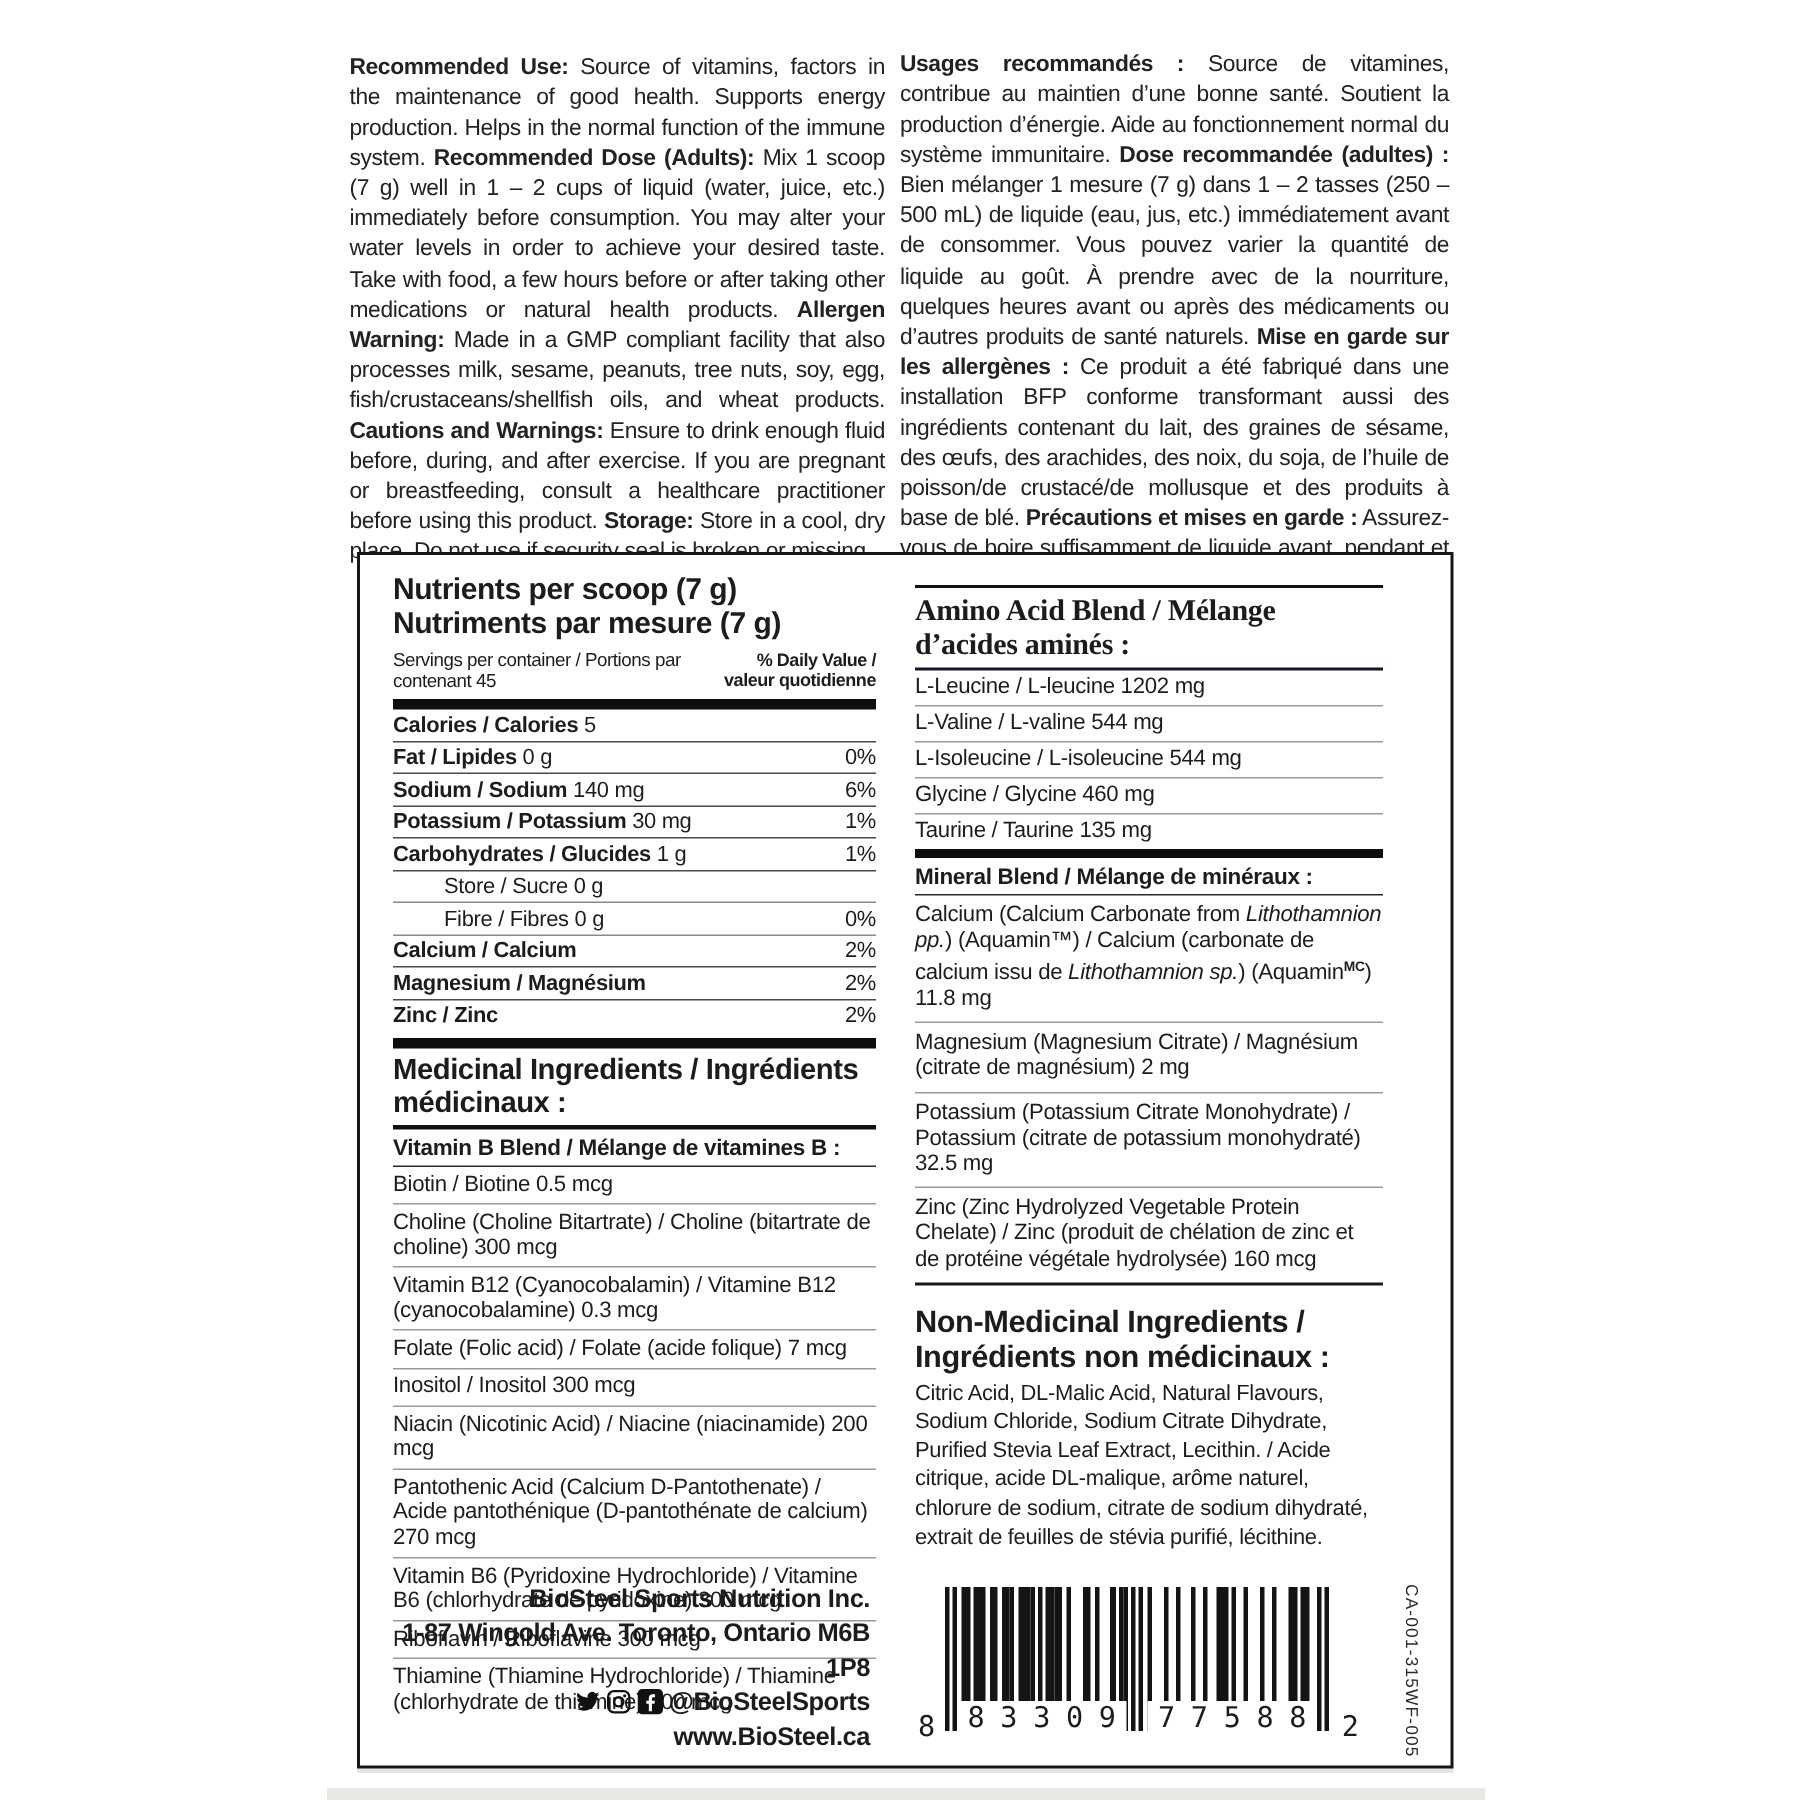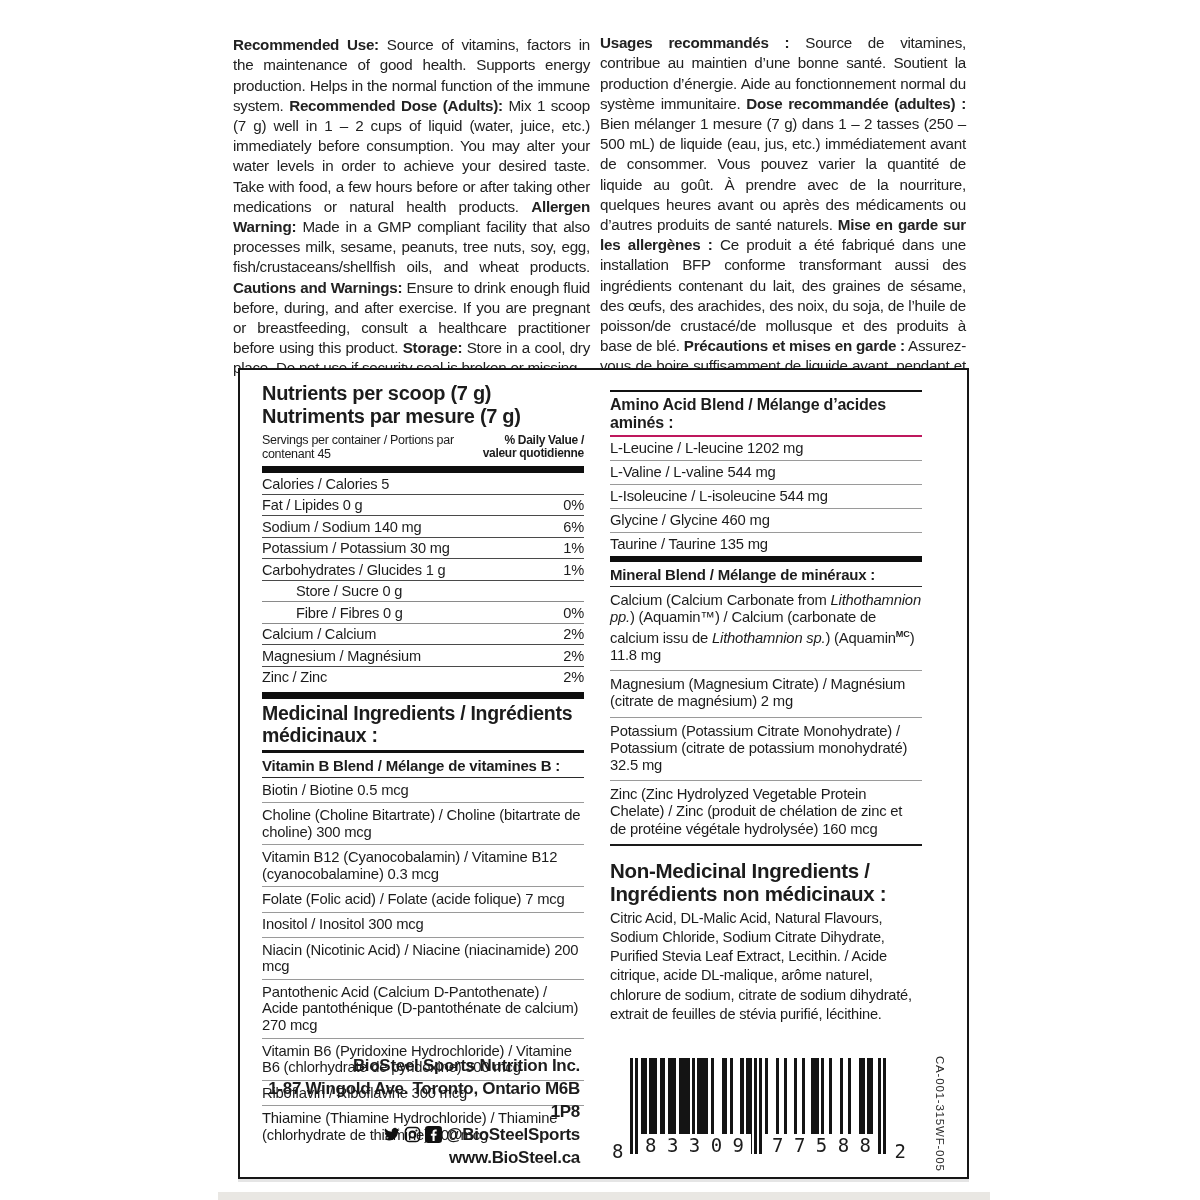--- a/index.html
+++ b/index.html
@@ -7,21 +7,21 @@
     position:relative; width:1200px; height:1200px; background:#ffffff;
     font-family:"Liberation Sans", sans-serif; color:#1c1c1c; overflow:hidden;
   }
   
   .intro{
     position:absolute; text-align:justify; font-size:15.2px; line-height:20.2px;
     letter-spacing:-0.25px; color:#222;
   }
   .intro-en{ left:233px; top:20px; width:357px; }
   .intro-fr{ left:600px; top:18px; width:366px; }
-  .intro b, .b{ font-weight:normal; }
+  .intro b, .b{ font-weight:bold; }
   
   .box{
     position:absolute; left:238px; top:368px; width:727px; height:807px;
     background:#fff; border:2px solid #161616; box-shadow:0 3px 0 rgba(0,0,0,0.10);
   }
   .leftcol{ position:absolute; left:22px; top:12px; width:322px; }
   .rightcol{ position:absolute; left:370px; top:20px; width:312px; }
   .panel-title{ font-size:20px; line-height:23px; font-weight:bold; letter-spacing:-0.3px; white-space:pre-line; }
   .servings-row{ display:flex; align-items:center; margin-top:5px; }
   .servings{ font-size:12.5px; letter-spacing:-0.3px; flex:1; }
@@ -32,21 +32,21 @@
   .nrow.indent{ padding-left:34px; border-bottom-color:#8a8a8a; }
   .nrow:last-child{ border-bottom:none; }
   .nrow .fill{ flex:1; }
   .nrow .dv{ text-align:right; }
   .sec-heading-lg{ font-size:19.5px; line-height:21.5px; font-weight:bold; letter-spacing:-0.3px; white-space:pre-line; margin-top:4px; }
   .rule3{ height:3px; background:#111; margin:4px 0 0 0; }
   .subhead{ font-size:15px; font-weight:bold; letter-spacing:-0.2px; padding:4px 0 3px 0; border-bottom:1.6px solid #2a2a2a; }
   .vlist .vrow{ font-size:14.8px; line-height:16.8px; letter-spacing:-0.2px; padding:3.5px 0 4px 0; }
   .vlist .vrow + .vrow{ border-top:1px solid #9a9a9a; }
   .amino-sec{ border-top:2.5px solid #111; }
-  .amino-head{ font-size:16px; font-weight:bold; letter-spacing:-0.2px; padding:3.5px 0 3px 0; border-bottom:2px solid #be185d; }
+  .amino-head{ font-size:20px; font-weight:bold; letter-spacing:-0.2px; padding:3.5px 0 3px 0; border-bottom:2px solid #0f172a;font-family:Liberation Serif, serif; }
   .alist .arow{ font-size:14.8px; letter-spacing:-0.2px; padding:3.5px 0 3.5px 0; }
   .alist .arow + .arow{ border-top:1px solid #9a9a9a; }
   .mlist .mrow{ font-size:14.8px; line-height:17.2px; letter-spacing:-0.2px; padding:5px 0 6px 0; }
   .mlist .mrow + .mrow{ border-top:1px solid #9a9a9a; }
   .mlist{ border-bottom:2.5px solid #1a1a1a; }
   .mlist sup{ font-size:0.62em; font-weight:bold; }
   .nonmed-head{ font-size:20.5px; line-height:23px; font-weight:bold; letter-spacing:-0.3px; white-space:pre-line; margin-top:13px; }
   .nonmed-text{ font-size:14.6px; line-height:19.2px; letter-spacing:-0.2px; margin-top:4px; text-align:left; }
   
   .footer-block{ position:absolute; left:10px; top:684px; width:330px; text-align:right; font-size:17px; line-height:23px; letter-spacing:-0.3px; }

